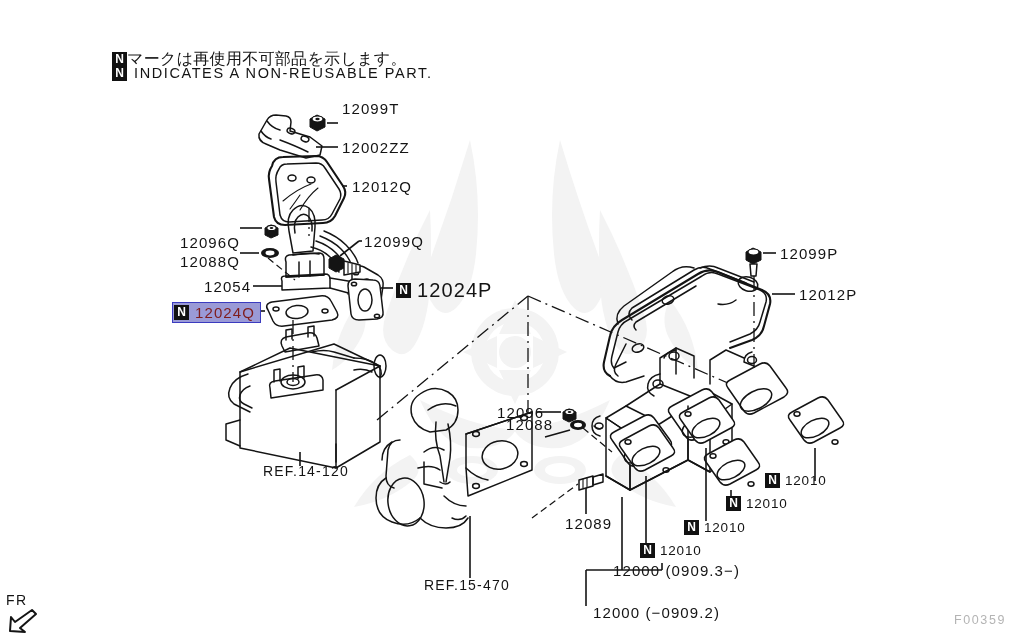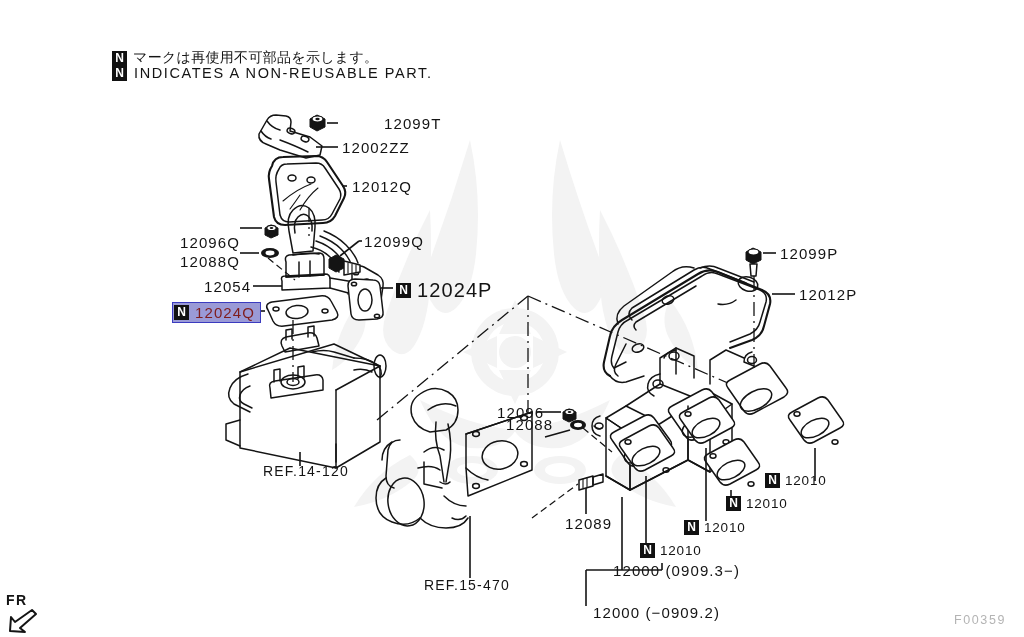--- a/index.html
+++ b/index.html
@@ -40,23 +40,22 @@
     font-family:"Liberation Sans","DejaVu Sans",sans-serif;
     font-size:12px;
     font-weight:bold;
     line-height:15px;
     text-align:center;
     letter-spacing:0;
     vertical-align:middle;
   }
   .legend-jp{
     font-family:"DejaVu Sans",sans-serif;
-    font-size:14px;
+    font-size:16px;
     color:#141414;
-    margin-left:6px;
     letter-spacing:0.3px;
   }
   .legend-en{
     font-size:14.5px;
     color:#141414;
     margin-left:7px;
     letter-spacing:1.6px;
   }
   .nlbl{
     position:absolute;
@@ -77,21 +76,21 @@
     align-items:center;
     background:#9a9ad6;
     border:1px solid #3b3bbf;
     padding:1px 5px 1px 1px;
     white-space:nowrap;
   }
   .hl .txt{
     font-size:15px;letter-spacing:1.1px;color:#7f1d1d;margin-left:6px;
   }
   #fr{
-    position:absolute;left:6px;top:592px;font-weight:bold;
+    position:absolute;left:6px;top:592px;
   }
   #fr .frtxt{
     font-size:14px;letter-spacing:1.5px;color:#141414;
     font-family:"Liberation Sans","DejaVu Sans",sans-serif;
   }
   #figid{
     position:absolute;right:18px;bottom:10px;
     font-size:12.5px;letter-spacing:1.6px;color:#b4b4b4;
     font-family:"Liberation Sans","DejaVu Sans",sans-serif;
   }
@@ -434,21 +433,21 @@
 
   <div class="legend-row" style="left:112px;top:49px;">
     <span class="nbadge">N</span>
     <span class="legend-jp">マークは再使用不可部品を示します。</span>
   </div>
   <div class="legend-row" style="left:112px;top:65px;">
     <span class="nbadge">N</span>
     <span class="legend-en">INDICATES A NON-REUSABLE PART.</span>
   </div>
 
-  <div class="lbl" style="left:342px;top:116px;margin-left:42px;">12099T</div>
+  <div class="lbl" style="left:342px;top:101px;">12099T</div>
 
   <div class="lbl" style="left:342px;top:140px;">12002ZZ</div>
 
   <div class="lbl" style="left:352px;top:179px;">12012Q</div>
 
   <div class="lbl" style="left:180px;top:235px;">12096Q</div>
 
   <div class="lbl" style="left:180px;top:254px;">12088Q</div>
 
   <div class="lbl" style="left:364px;top:234px;">12099Q</div>

